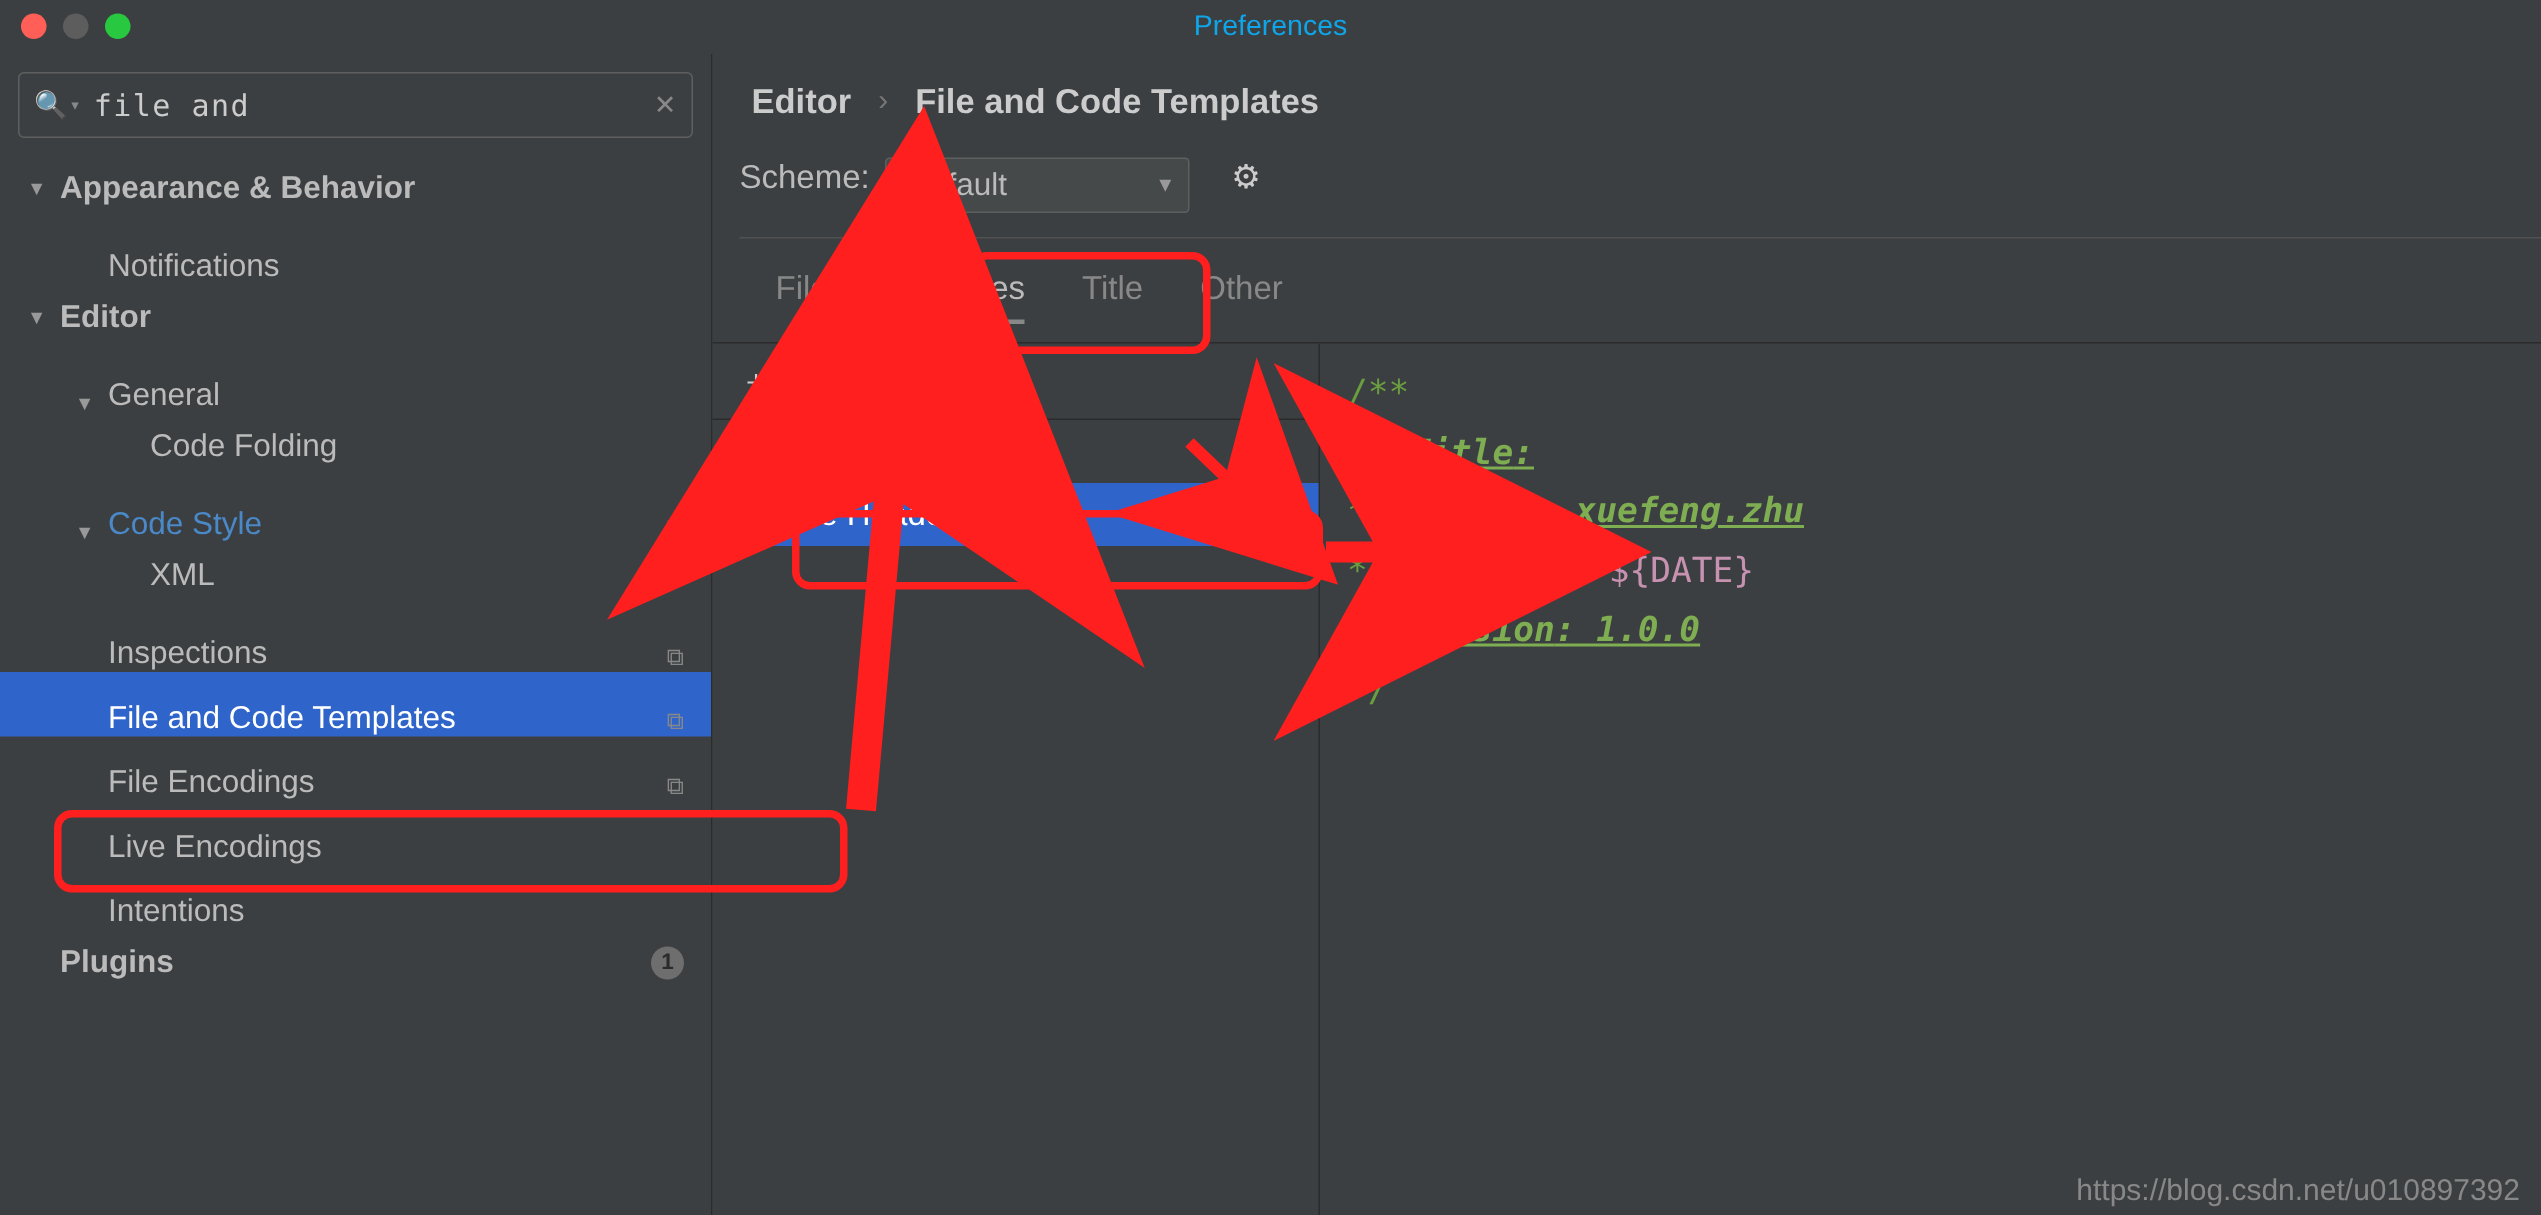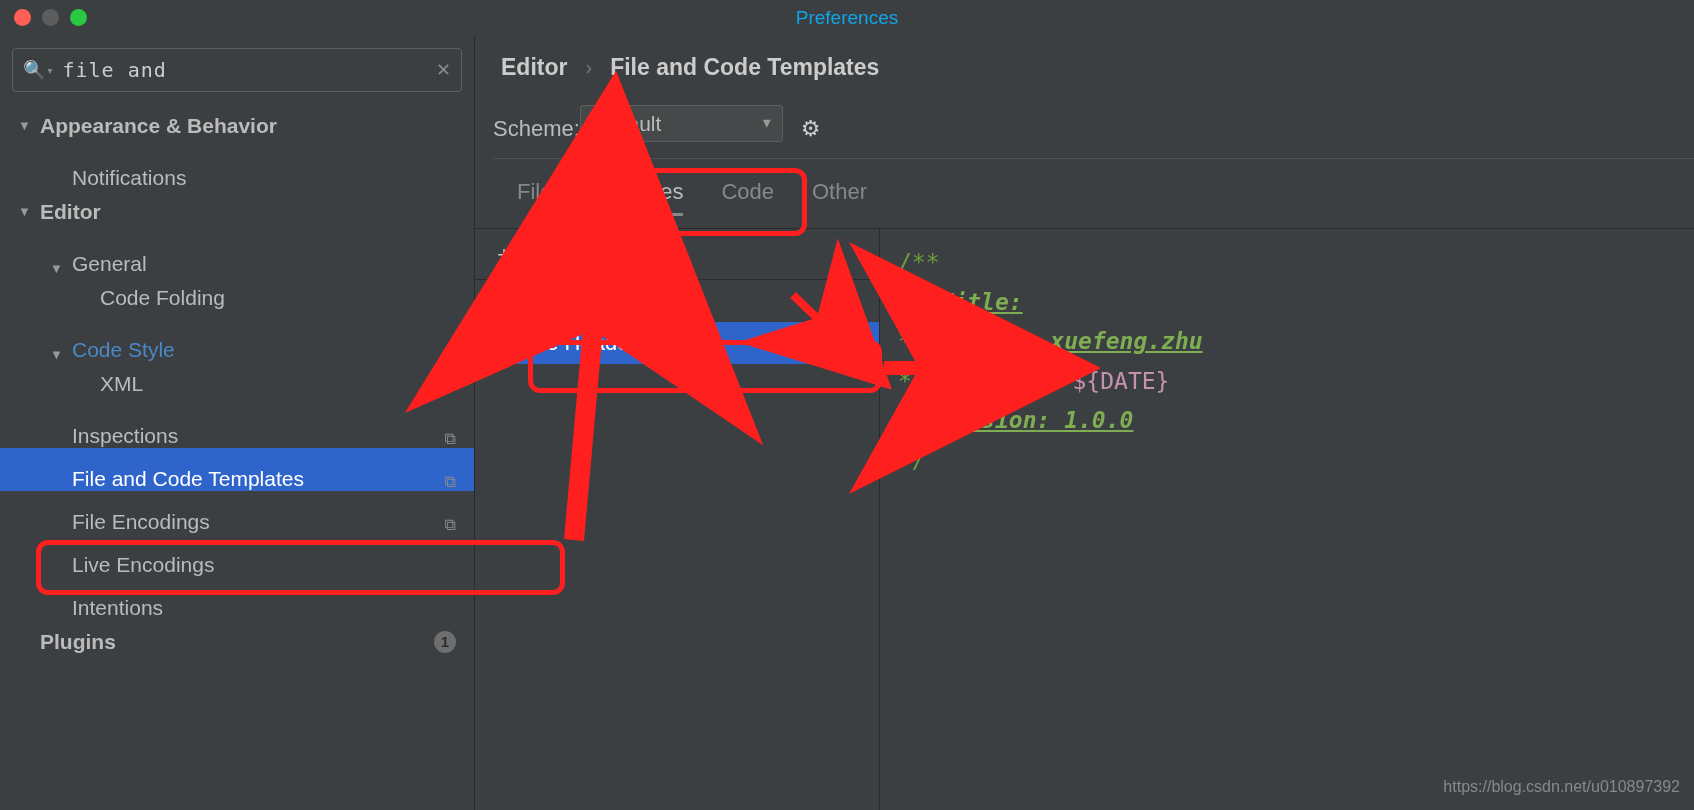--- a/index.html
+++ b/index.html
@@ -32,21 +32,21 @@
 .row.blue{color:#4a88c7;}
 .row.sel{background:#2f65ca;color:#fff;}
 .row .spacer{flex:1;}
 .row .copyicon{color:#888;font-size:16px;margin-right:18px;}
 .row .badge{background:#6e6e6e;color:#2b2b2b;width:22px;height:22px;border-radius:11px;display:flex;align-items:center;justify-content:center;font-size:15px;font-weight:bold;margin-right:18px;}
 
 
 .content{ flex:1; background:#3c3f41; display:flex; flex-direction:column;}
 .crumb{ padding:18px 0 18px 26px; font-size:23px; color:#ccc; font-weight:bold; display:flex; align-items:center; gap:18px;}
 .crumb .sep{color:#777; font-weight:normal; font-size:20px;}
-.scheme-row{ display:flex; align-items:flex-end; padding:6px 0 16px 18px; gap:0;}
+.scheme-row{ display:flex; align-items:flex-start; padding:6px 0 16px 18px; gap:10px;}
 .scheme-row label{font-size:22px; color:#bbb;}
 .scheme-row select{ background:#45494a; border:1px solid #5e6060; color:#bbb; font-size:21px; padding:6px 120px 6px 14px; border-radius:3px; appearance:none;}
 .scheme-row .selwrap{position:relative;}
 .scheme-row .selwrap::after{content:"▾"; position:absolute; right:12px; top:8px; color:#999; pointer-events:none;}
 .scheme-row .gear{color:#ccc; font-size:22px; margin-left:18px;}
 .hline{height:1px;background:#515151;margin:0 0 0 18px;}
 
 .tabs{ display:flex; gap:38px; padding:20px 0 12px 42px; font-size:22px;}
 .tab{ color:#888; cursor:pointer; padding-bottom:8px;}
 .tab.active{ color:#bbb; border-bottom:3px solid #888;}
@@ -60,21 +60,21 @@
 .items .item .ficon::before{content:"";position:absolute;left:3px;top:3px;width:12px;height:2px;background:#222;box-shadow:0 4px 0 #222,0 8px 0 #222;}
 .items .item.sel{ background:#2f65ca; color:#fff;}
 .codepane{ flex:1; padding:14px 18px; font-family:"Menlo","Consolas",monospace; font-size:23px; font-style:italic; line-height:1.72; color:#6a9e3f;}
 .codepane .star{color:#6a9e3f; font-style:normal;}
 .codepane .tag{color:#7fae52; text-decoration:underline; font-weight:bold;margin-top:19px;}
 .codepane .var{color:#c792b0; font-style:normal; text-decoration:none;margin-left:36px;}
 .codepane .colon{color:#c07830;}
 
 
 .redbox{ position:absolute; border:5px solid #ff1f1f; border-radius:12px; pointer-events:none;}
-.watermark{position:absolute; right:14px; bottom:14px; color:#888; font-size:16px;}
+.watermark{position:absolute; right:14px; bottom:4px; color:#888; font-size:20px;}
 svg.anno{position:absolute; top:0; left:0; pointer-events:none;}
 </style>
 </head>
 <body>
 
 <div class="titlebar">
   <div class="traffic">
     <span class="tl-close"></span>
     <span class="tl-min"></span>
     <span class="tl-max"></span>
@@ -178,21 +178,21 @@
           <option>Default</option>
         </select>
       </span>
       <span class="gear">⚙</span>
     </div>
     <div class="hline"></div>
 
     <div class="tabs" id="tabs">
         <div class="tab">Files</div>
         <div class="tab active">Includes</div>
-        <div class="tab">Code</div>
+        <div class="tab">Title</div>
         <div class="tab">Other</div>
       </div>
 
     <div class="split">
       <div class="listpane">
         <div class="toolbar">
           <span>＋</span>
           <span>－</span>
           <span>⧉</span>
           <span>↶</span>

